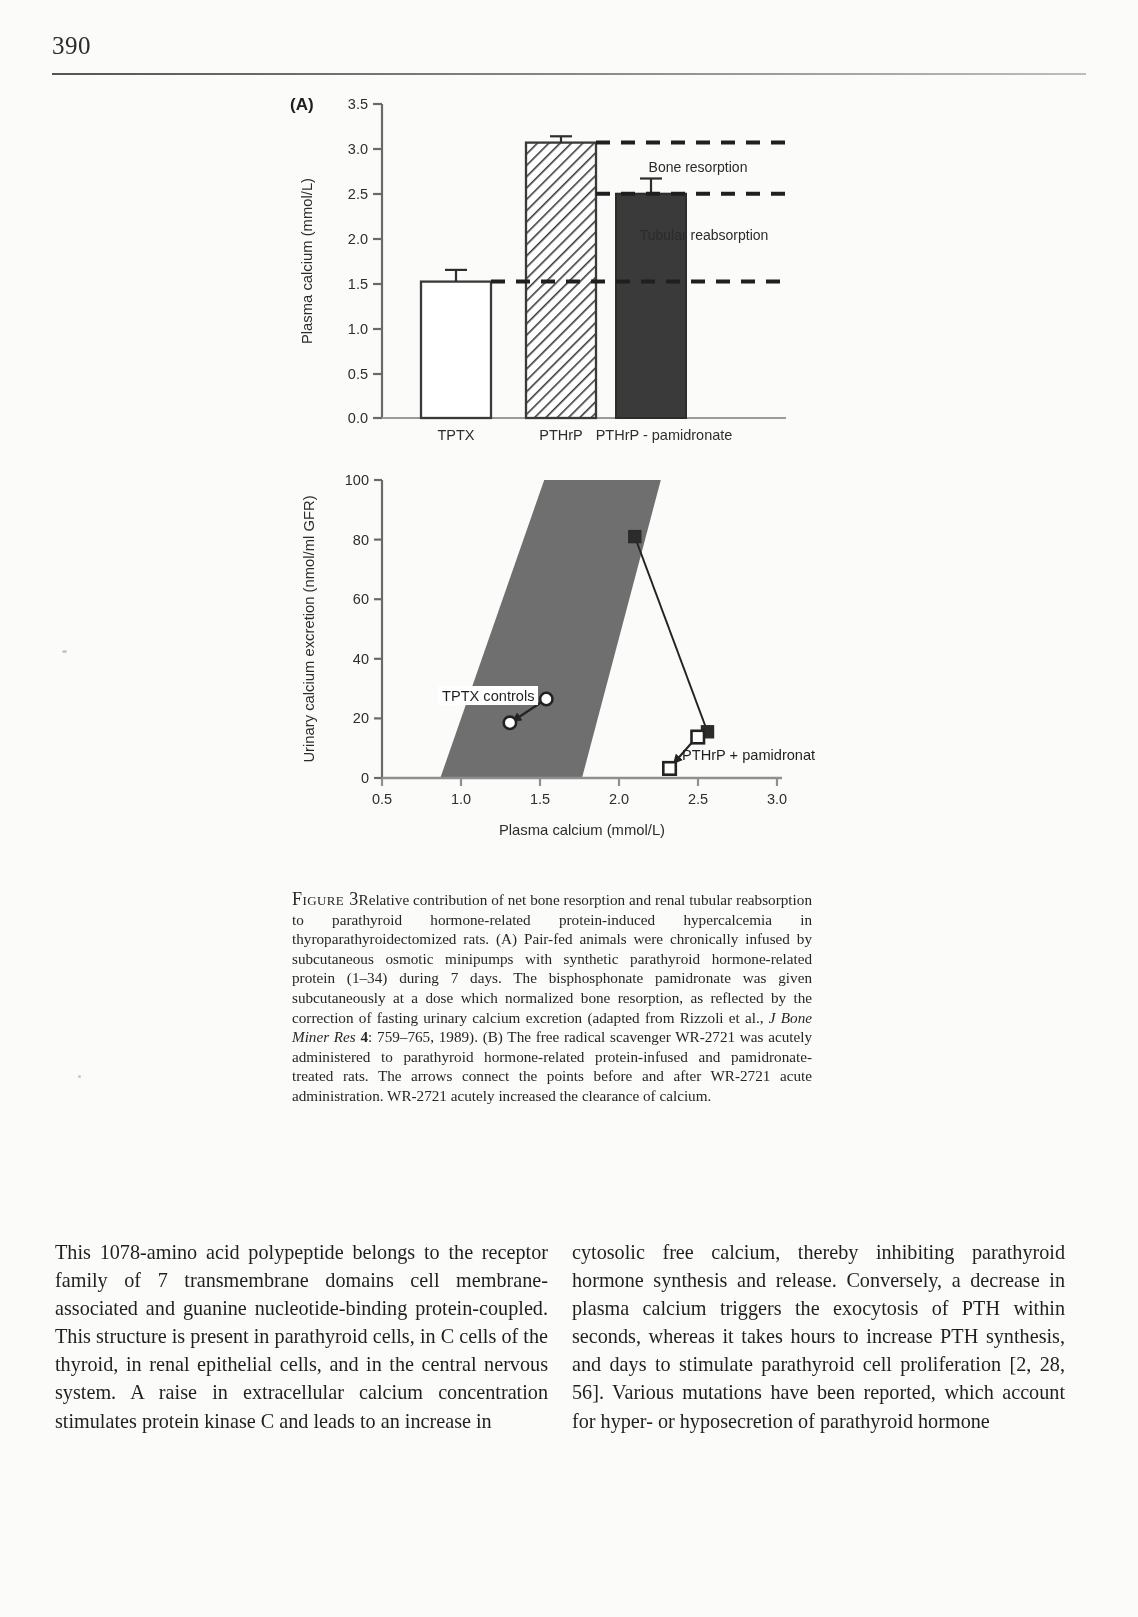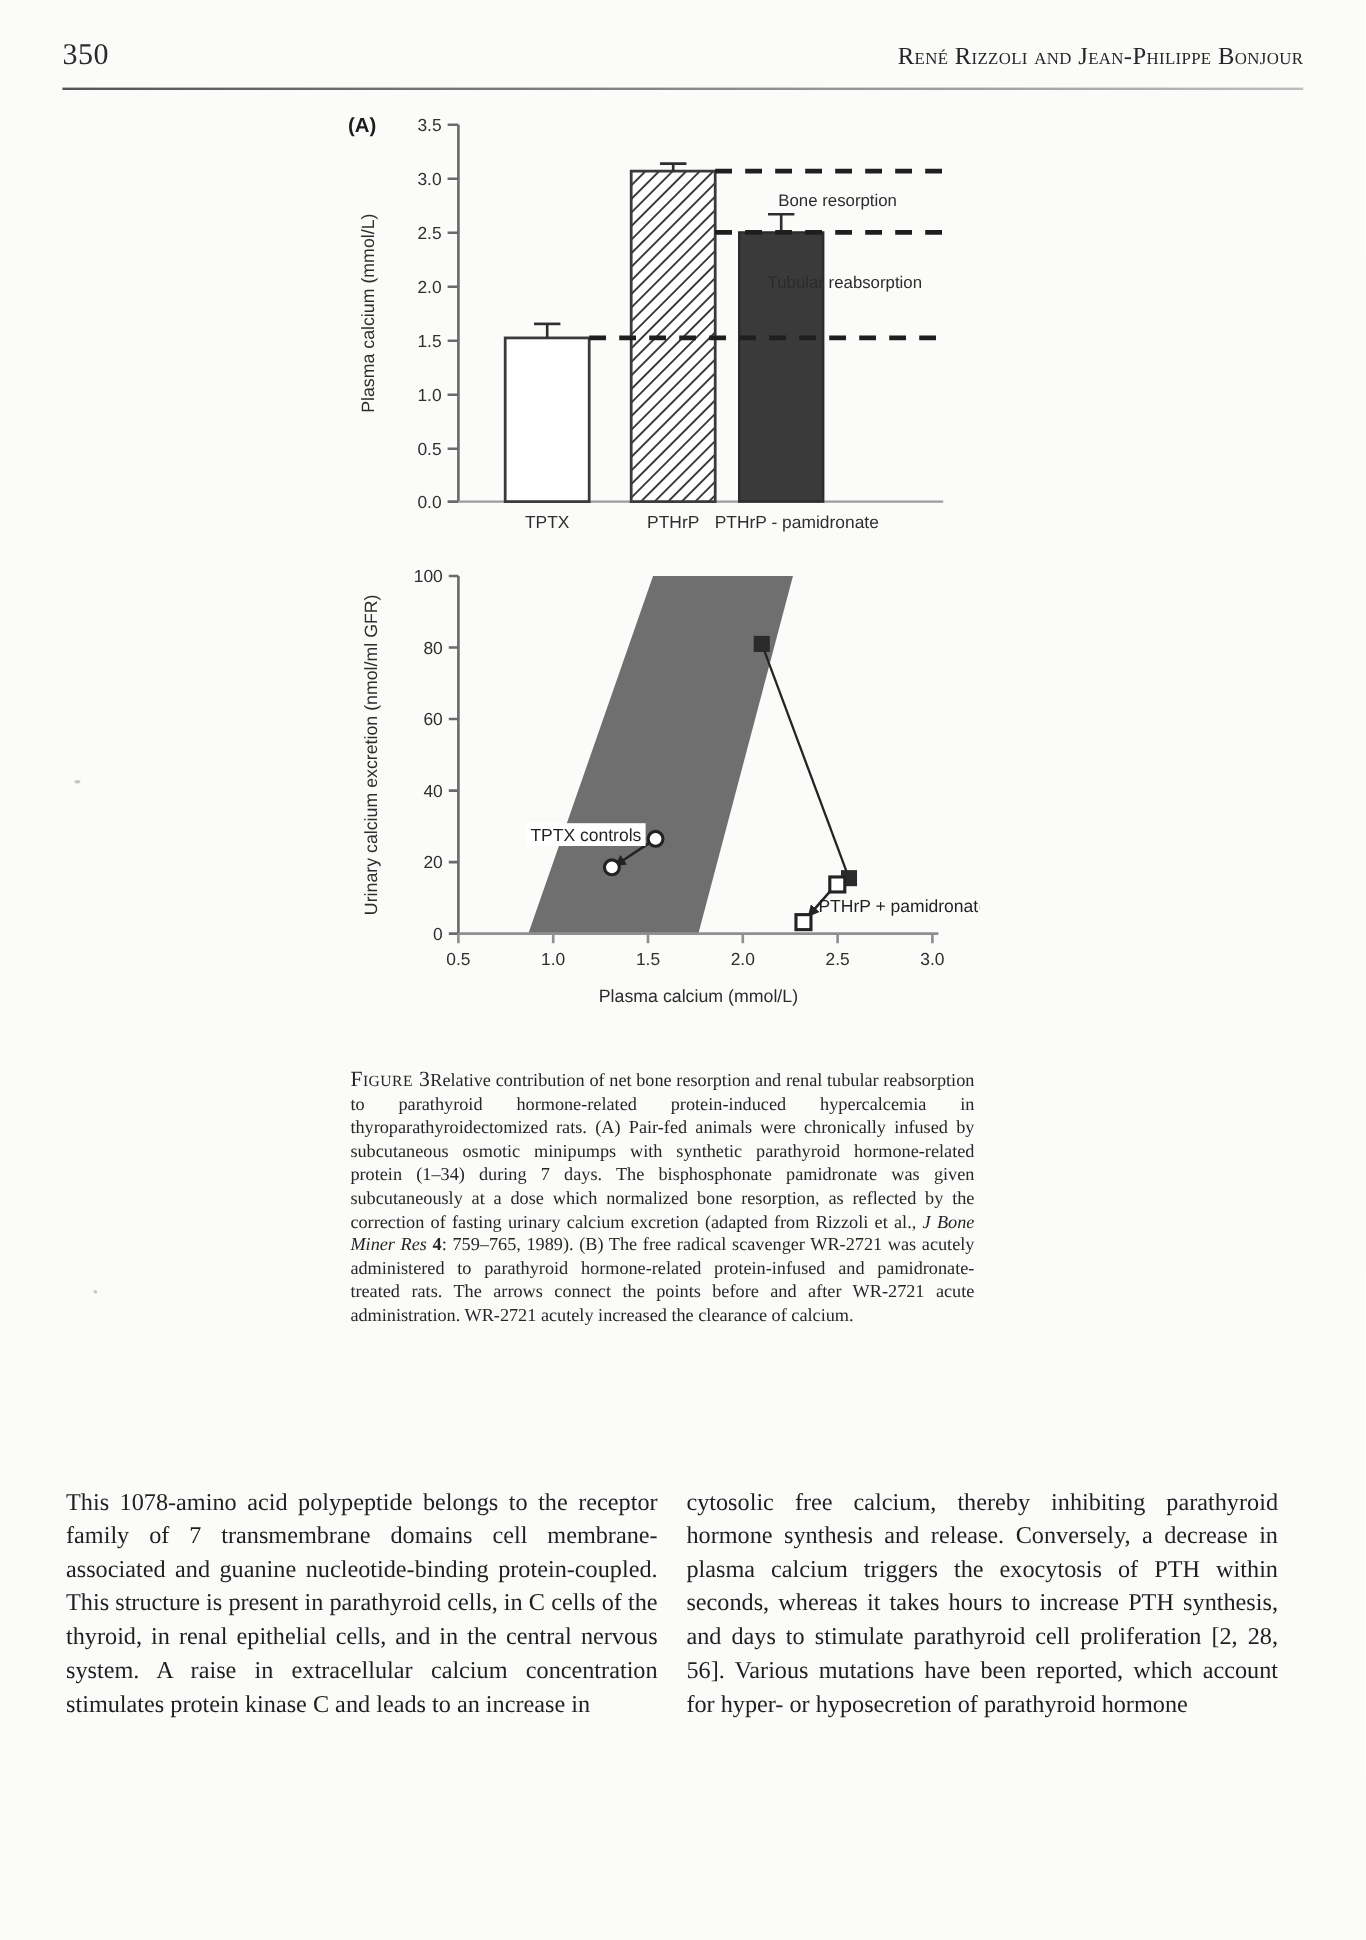--- a/index.html
+++ b/index.html
@@ -118,22 +118,21 @@
     border-radius: 50%;
     opacity: .55;
   }
 </style>
 </head>
 <body>
 
 <div class="page">
 
   <div class="runhead">
-    <div class="folio">350</div>
-    <div class="runtitle">René Rizzoli and Jean-Philippe Bonjour</div>
+    <div class="folio">390</div>
     <div class="rule"></div>
   </div>
 
   <div class="speck" style="left:62px;top:650px;width:5px;height:3px;"></div>
   <div class="speck" style="left:78px;top:1075px;width:3px;height:3px;"></div>
 
   <div class="figure-block">
 
     <div class="panel-a-wrap">
       <svg width="520" height="360" viewBox="0 0 520 360">

